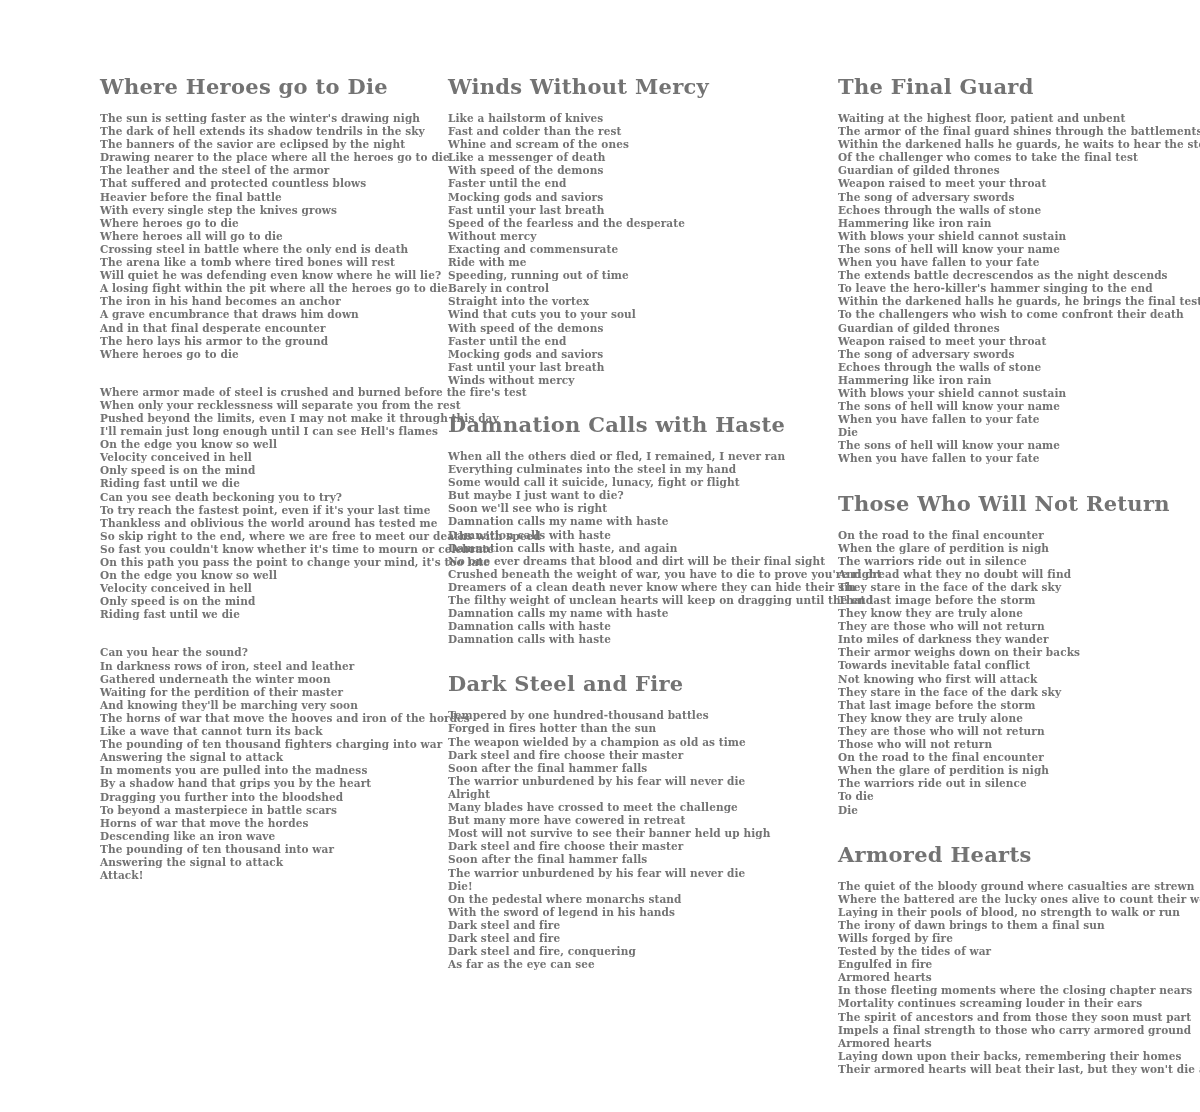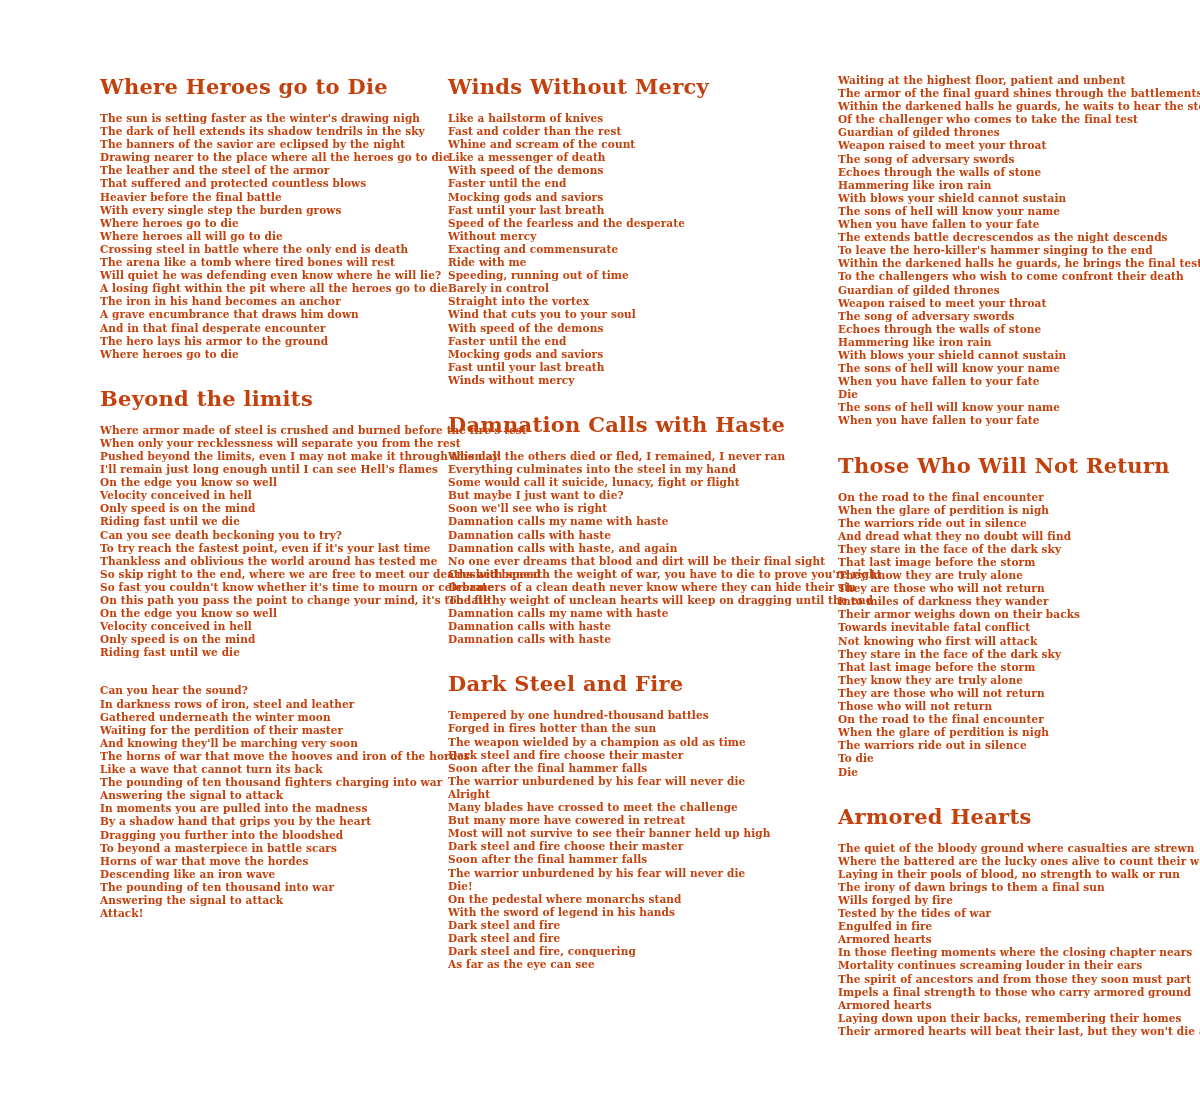--- a/index.html
+++ b/index.html
@@ -2,21 +2,21 @@
 <html><head>
 <meta charset="utf-8">
 <style>
   html, body { margin: 0; padding: 0; }
   .page {
     position: relative;
     width: 1200px;
     height: 1112px;
     background: #ffffff;
     font-family: "DejaVu Serif", serif;
-    color: #c2410c;
+    color: #737373;
     overflow: hidden;
     border-radius: 14px;
   }
   .col {
     position: absolute;
     top: 74px;
     width: 350px;
   }
   .col-1 { left: 100px; }
   .col-2 { left: 448px; }
@@ -45,35 +45,34 @@
   <div class="col col-1">
       <section class="song">
         <h2 class="song-title">Where Heroes go to Die</h2>
         <p class="lyric-line">The sun is setting faster as the winter's drawing nigh</p>
         <p class="lyric-line">The dark of hell extends its shadow tendrils in the sky</p>
         <p class="lyric-line">The banners of the savior are eclipsed by the night</p>
         <p class="lyric-line">Drawing nearer to the place where all the heroes go to die</p>
         <p class="lyric-line">The leather and the steel of the armor</p>
         <p class="lyric-line">That suffered and protected countless blows</p>
         <p class="lyric-line">Heavier before the final battle</p>
-        <p class="lyric-line">With every single step the burden grows</p>
+        <p class="lyric-line">With every single step the knives grows</p>
         <p class="lyric-line">Where heroes go to die</p>
         <p class="lyric-line">Where heroes all will go to die</p>
         <p class="lyric-line">Crossing steel in battle where the only end is death</p>
         <p class="lyric-line">The arena like a tomb where tired bones will rest</p>
         <p class="lyric-line">Will quiet he was defending even know where he will lie?</p>
         <p class="lyric-line">A losing fight within the pit where all the heroes go to die</p>
         <p class="lyric-line">The iron in his hand becomes an anchor</p>
         <p class="lyric-line">A grave encumbrance that draws him down</p>
         <p class="lyric-line">And in that final desperate encounter</p>
         <p class="lyric-line">The hero lays his armor to the ground</p>
         <p class="lyric-line">Where heroes go to die</p>
       </section>
       <section class="song">
-        <h2 class="song-title">Beyond the limits</h2>
         <p class="lyric-line">Where armor made of steel is crushed and burned before the fire's test</p>
         <p class="lyric-line">When only your recklessness will separate you from the rest</p>
         <p class="lyric-line">Pushed beyond the limits, even I may not make it through this day</p>
         <p class="lyric-line">I'll remain just long enough until I can see Hell's flames</p>
         <p class="lyric-line">On the edge you know so well</p>
         <p class="lyric-line">Velocity conceived in hell</p>
         <p class="lyric-line">Only speed is on the mind</p>
         <p class="lyric-line">Riding fast until we die</p>
         <p class="lyric-line">Can you see death beckoning you to try?</p>
         <p class="lyric-line">To try reach the fastest point, even if it's your last time</p>
@@ -105,21 +104,21 @@
         <p class="lyric-line">The pounding of ten thousand into war</p>
         <p class="lyric-line">Answering the signal to attack</p>
         <p class="lyric-line">Attack!</p>
       </section>
     </div>
   <div class="col col-2">
       <section class="song">
         <h2 class="song-title">Winds Without Mercy</h2>
         <p class="lyric-line">Like a hailstorm of knives</p>
         <p class="lyric-line">Fast and colder than the rest</p>
-        <p class="lyric-line">Whine and scream of the count</p>
+        <p class="lyric-line">Whine and scream of the ones</p>
         <p class="lyric-line">Like a messenger of death</p>
         <p class="lyric-line">With speed of the demons</p>
         <p class="lyric-line">Faster until the end</p>
         <p class="lyric-line">Mocking gods and saviors</p>
         <p class="lyric-line">Fast until your last breath</p>
         <p class="lyric-line">Speed of the fearless and the desperate</p>
         <p class="lyric-line">Without mercy</p>
         <p class="lyric-line">Exacting and commensurate</p>
         <p class="lyric-line">Ride with me</p>
         <p class="lyric-line">Speeding, running out of time</p>
@@ -169,20 +168,21 @@
         <p class="lyric-line">On the pedestal where monarchs stand</p>
         <p class="lyric-line">With the sword of legend in his hands</p>
         <p class="lyric-line">Dark steel and fire</p>
         <p class="lyric-line">Dark steel and fire</p>
         <p class="lyric-line">Dark steel and fire, conquering</p>
         <p class="lyric-line">As far as the eye can see</p>
       </section>
     </div>
   <div class="col col-3">
       <section class="song">
+        <h2 class="song-title">The Final Guard</h2>
         <p class="lyric-line">Waiting at the highest floor, patient and unbent</p>
         <p class="lyric-line">The armor of the final guard shines through the battlements</p>
         <p class="lyric-line">Within the darkened halls he guards, he waits to hear the steps</p>
         <p class="lyric-line">Of the challenger who comes to take the final test</p>
         <p class="lyric-line">Guardian of gilded thrones</p>
         <p class="lyric-line">Weapon raised to meet your throat</p>
         <p class="lyric-line">The song of adversary swords</p>
         <p class="lyric-line">Echoes through the walls of stone</p>
         <p class="lyric-line">Hammering like iron rain</p>
         <p class="lyric-line">With blows your shield cannot sustain</p>

